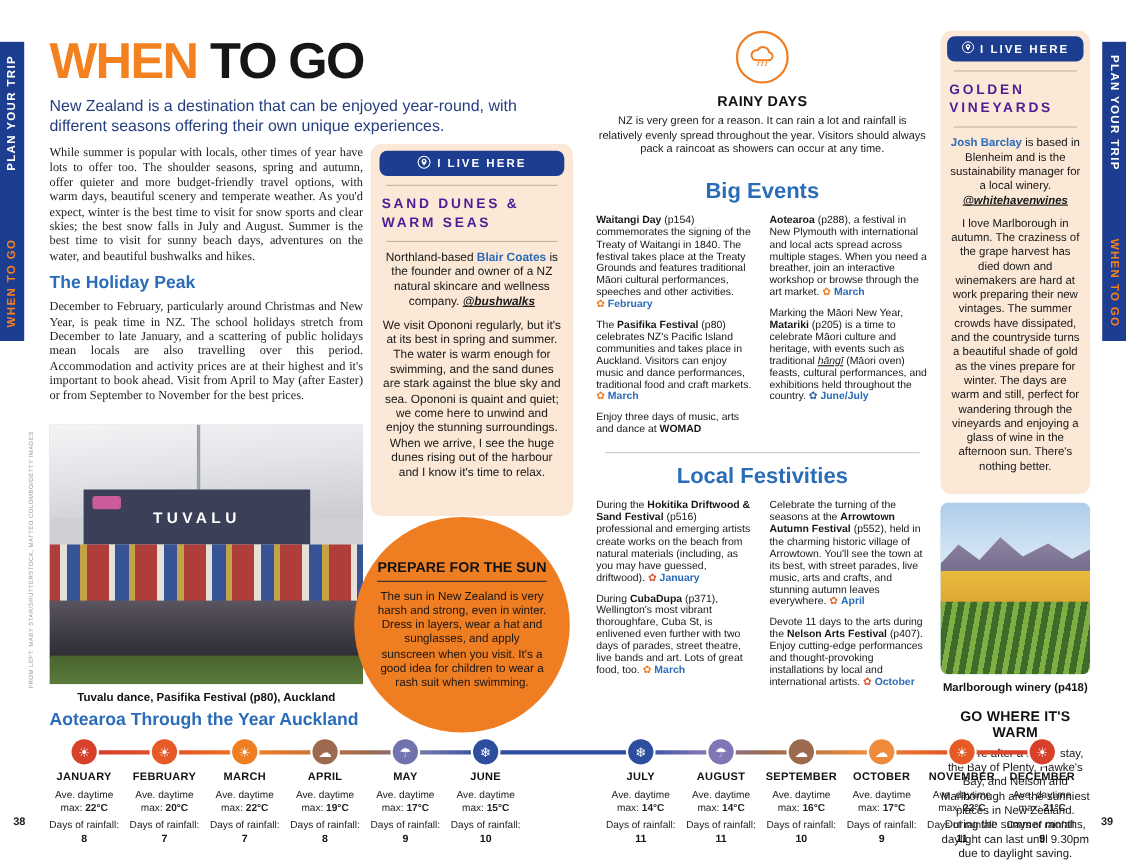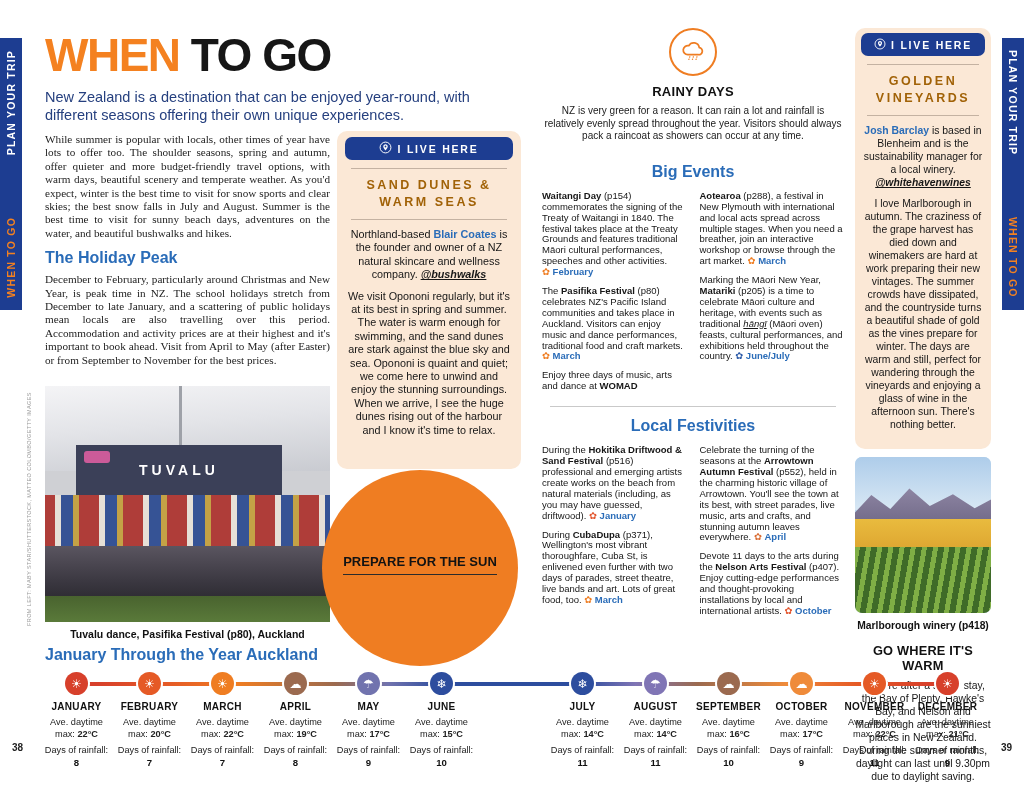--- a/index.html
+++ b/index.html
@@ -47,39 +47,39 @@
   .p1-grass{position:absolute;left:0;bottom:0;width:100%;height:11%;
       background:linear-gradient(180deg,#49632f,#5a7a3a);}
   .caption1{position:absolute;left:45px;top:628px;width:285px;text-align:center;font-weight:bold;font-size:10.5px;color:#111;}
 
   
   .livehere{background:#fbe8d6;border-radius:10px;box-sizing:border-box;padding:6px 10px 12px;}
   .lh1{position:absolute;left:337px;top:131px;width:184px;height:338px;}
   .lh-badge{background:#1d3d91;color:#fff;border-radius:7px;height:23px;display:flex;align-items:center;justify-content:center;
             gap:5px;font-weight:bold;font-size:10.5px;letter-spacing:1.8px;margin:0 -2px;}
   .lh-rule{border:none;border-top:1px solid #c4b2a2;margin:8px 4px;}
-  .lh-title{text-align:center;font-weight:bold;font-size:12.5px;letter-spacing:2.5px;line-height:17px;color:#a16207;}
+  .lh-title{font-weight:bold;font-size:12.5px;letter-spacing:2.5px;line-height:17px;color:#4c1d95;}
   .lh-p{font-size:10.8px;line-height:13.4px;text-align:center;margin:0 0 8px;color:#161616;}
   .lh2 .lh-p{font-size:10.4px;line-height:13px;}
   .name-link{color:#2a6cb8;font-weight:bold;}
   .b{font-weight:bold;}.i{font-style:italic;text-decoration:underline;}
 
   
   .sun-circle{position:absolute;left:322px;top:470px;width:196px;height:196px;border-radius:50%;background:#ef7d22;
       display:flex;flex-direction:column;align-items:center;justify-content:center;box-sizing:border-box;padding:14px 20px;text-align:center;z-index:3;}
   .sun-title{font-weight:bold;font-size:13px;color:#131313;border-bottom:1.5px solid #2b2b2b;padding-bottom:5px;margin-bottom:7px;}
   .sun-circle p{font-size:10.6px;line-height:13.2px;margin:0;color:#161616;}
 
   
   .mid{position:absolute;left:542px;top:28px;width:302px;}
   .rain-badge{width:44px;height:44px;border:2.5px solid #ef7d22;border-radius:50%;margin:0 auto 8px;
               display:flex;align-items:center;justify-content:center;}
   .mini-h{text-align:center;font-weight:bold;font-size:13px;color:#111;margin:0 0 6px;letter-spacing:.3px;}
   .center-body{font-size:10px;line-height:12.6px;text-align:center;margin:0 0 20px;color:#1a1a1a;}
-  .blue-h.center{text-align:center;font-size:16px;margin:0 0 10px;}
+  .blue-h.center{text-align:center;font-size:20px;margin:0 0 10px;}
   .two-col{display:flex;gap:13px;}
   .evcol{flex:1;min-width:0;}
   .event{font-size:9.5px;line-height:10.9px;margin:0 0 8px;color:#161616;}
   .month-tag{color:#2a6cb8;font-weight:bold;}
   .flower{font-size:9.5px;}
   .mid-rule{border:none;border-top:1px solid #c9c9c9;margin:6px 8px 10px;}
 
   
   .col5{position:absolute;left:855px;top:28px;width:136px;}
   .lh2{width:136px;padding:5px 8px 10px;}
@@ -162,20 +162,21 @@
     </div>
     <hr class="lh-rule">
     <div class="lh-title">SAND DUNES &amp; WARM SEAS</div>
     <hr class="lh-rule">
     <p class="lh-p"><span>Northland-based </span><span class="name-link">Blair Coates</span><span> is the founder and owner of a NZ natural skincare and wellness company. </span><span class="b i">@bushwalks</span></p>
     <p class="lh-p">We visit Opononi regularly, but it's at its best in spring and summer. The water is warm enough for swimming, and the sand dunes are stark against the blue sky and sea. Opononi is quaint and quiet; we come here to unwind and enjoy the stunning surroundings. When we arrive, I see the huge dunes rising out of the harbour and I know it's time to relax.</p>
   </div>
 
   <div class="sun-circle">
     <div class="sun-title">PREPARE FOR THE SUN</div>
+    <p>The sun in New Zealand is very harsh and strong, even in winter. Dress in layers, wear a hat and sunglasses, and apply sunscreen when you visit. It's a good idea for children to wear a rash suit when swimming.</p>
   </div>
 
   <div class="mid">
     <div class="rain-badge">
       <svg width="26" height="26" viewBox="0 0 24 24">
           <path d="M7.2 14.5a4.2 4.2 0 1 1 .9-8.3 5.2 5.2 0 0 1 9.7 1.8 3.2 3.2 0 0 1-.9 6.5z" fill="none" stroke="#ef7d22" stroke-width="1.6" stroke-linejoin="round"></path>
           <path d="M9 16.5l-.9 2.6M12.3 16.5l-.9 2.6M15.6 16.5l-.9 2.6" stroke="#ef7d22" stroke-width="1.3" stroke-linecap="round" stroke-dasharray="0.2 2"></path>
         </svg>
     </div>
     <div class="mini-h">RAINY DAYS</div>
@@ -231,21 +232,21 @@
       <div class="p2-gold"></div>
       <div class="p2-vines"></div>
     </div>
     <div class="caption2">Marlborough winery (p418)</div>
 
     <div class="warm-h">GO WHERE IT'S WARM</div>
     <p class="warm-p">If you're after a sunny stay, the Bay of Plenty, Hawke's Bay, and Nelson and Marlborough are the sunniest places in New Zealand. During the summer months, daylight can last until 9.30pm due to daylight saving.</p>
   </div>
 
   <div class="weather">
-    <h2 class="blue-h">January Through the Year Auckland</h2>
+    <h2 class="blue-h">Aotearoa Through the Year Auckland</h2>
     <div class="tl">
       <div class="tl-line"></div>
       <div class="tl-row">
 
         <div class="mcell">
           <div class="mdot" style="background: rgb(215, 64, 43);">
               <span>☀</span>
             </div>
           <div class="mname">JANUARY</div>
           <div class="mline mt">Ave. daytime</div>

